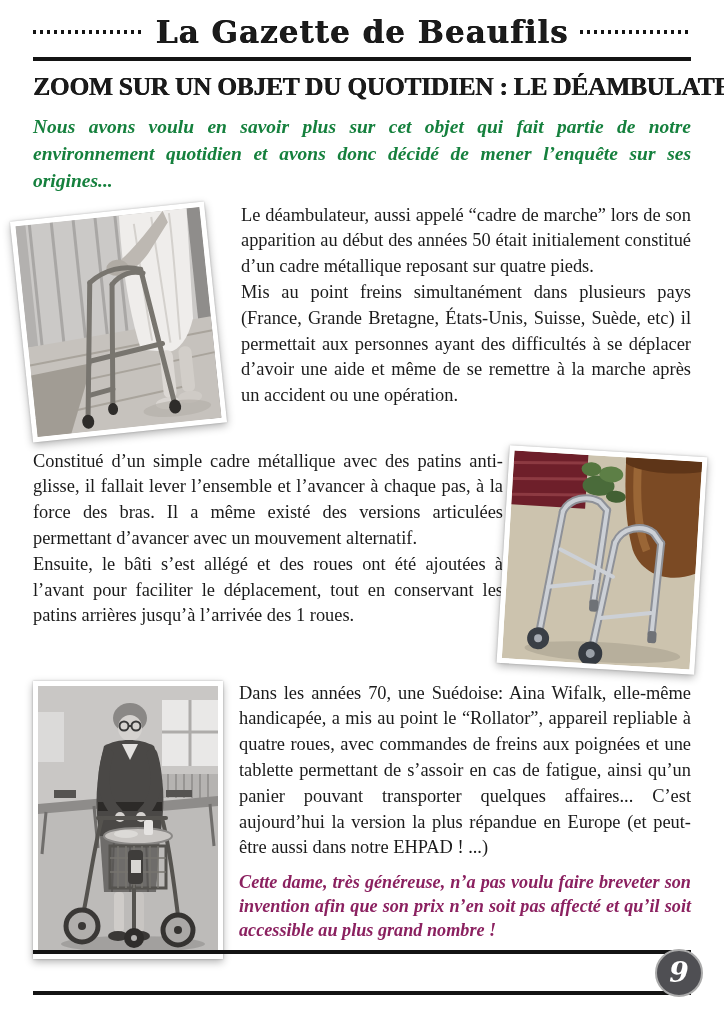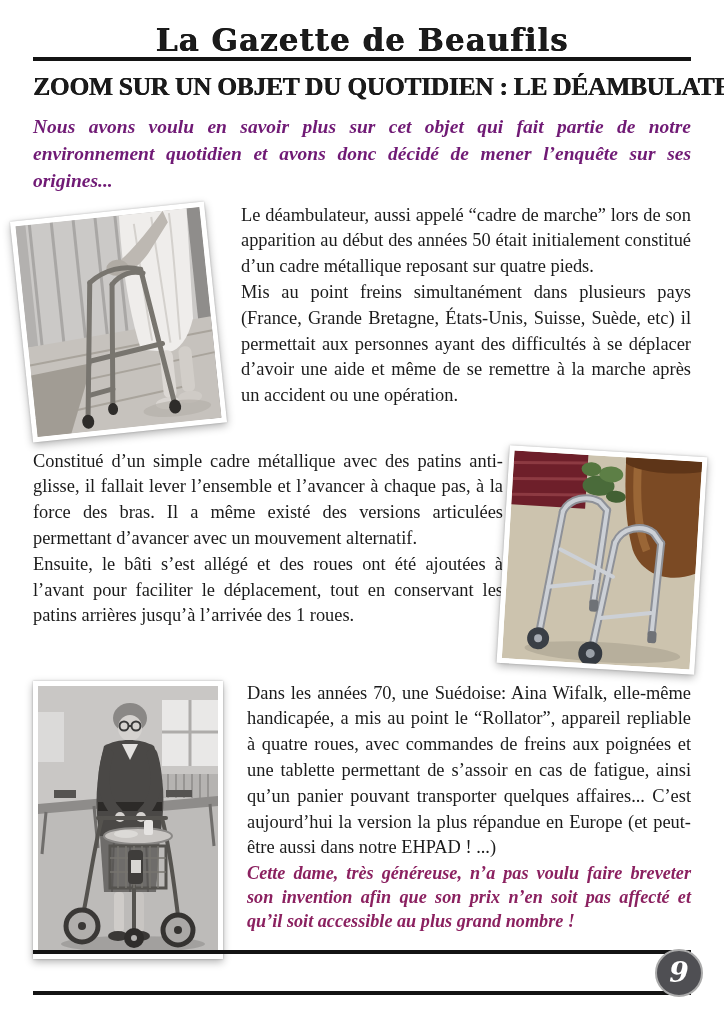--- a/index.html
+++ b/index.html
@@ -7,21 +7,21 @@
   body {
     width: 724px; height: 1024px;
     margin: 0 auto;
     font-family: "Liberation Serif", serif;
     color: #1b1b1b;
     overflow: hidden;
   }
   .page { width: 724px; height: 1024px; padding: 10px 33px 0 33px; position: relative; }
 
   
-  .masthead-row { display: flex; align-items: center; gap: 12px; height: 44px; flex-direction: column; }
+  .masthead-row { display: flex; align-items: center; gap: 12px; height: 44px; }
   .dotted-rule {
     flex: 1; height: 4px;
     background-image: repeating-linear-gradient(90deg, #141414 0 3px, transparent 3px 7px);
     background-position: center;
   }
   .masthead-title {
     font-family: "DejaVu Serif", serif;
     font-weight: 800;
     font-size: 31px;
     letter-spacing: 1px;
@@ -35,33 +35,34 @@
     margin-top: 11px;
     font-size: 25.5px;
     font-weight: 800;
     letter-spacing: -0.3px;
     text-align: center;
     white-space: nowrap;
     text-shadow: 0.4px 0 0 #000;
   }
   .intro {
     margin-top: 12px;
-    color: #701a75;
+    color: #15803d;
     font-style: italic;
     font-weight: bold;
     font-size: 19.5px;
     line-height: 1.38;
     text-align: justify;
     font-family: Liberation Serif, serif;
   }
 
   
   .section { display: flex; align-items: flex-start; }
   .body-text { font-size: 18.4px; line-height: 1.40; text-align: justify; }
   .closing {
+    margin-top: 9px;
     color: #8B2160;
     font-style: italic;
     font-weight: bold;
     font-size: 18.2px;
     line-height: 1.32;
     text-align: justify;
   }
 
   .photo-frame {
     flex: 0 0 auto;
@@ -70,21 +71,21 @@
     box-shadow: 0 3px 8px rgba(0,0,0,0.30), 0 0 2px rgba(0,0,0,0.25);
   }
   .photo-frame svg { display: block; }
   .rot-left  { transform: rotate(-6deg); }
   .rot-right { transform: rotate(3.5deg); }
 
   .s1 { margin-top: 8px; gap: 25px; }
   .s1 .photo-frame { margin-left: -12px; margin-top: 8px; }
   .s2 { margin-top: 16px; }
   .s2 .photo-frame { margin-right: -10px; margin-top: 2px; }
-  .s3 { margin-top: 12px; gap: 24px; }
+  .s3 { margin-top: 12px; gap: 16px; }
 
   
   .footer { position: absolute; left: 33px; right: 33px; top: 950px; height: 45px; }
   .footer-rule { position: absolute; left: 0; right: 0; height: 4px; background: #141414; }
   .footer-rule.top { top: 0; }
   .footer-rule.bottom { bottom: 0; }
   .page-badge {
     position: absolute; right: -12px; top: 50%;
     transform: translateY(-50%);
     width: 48px; height: 48px; border-radius: 50%;

